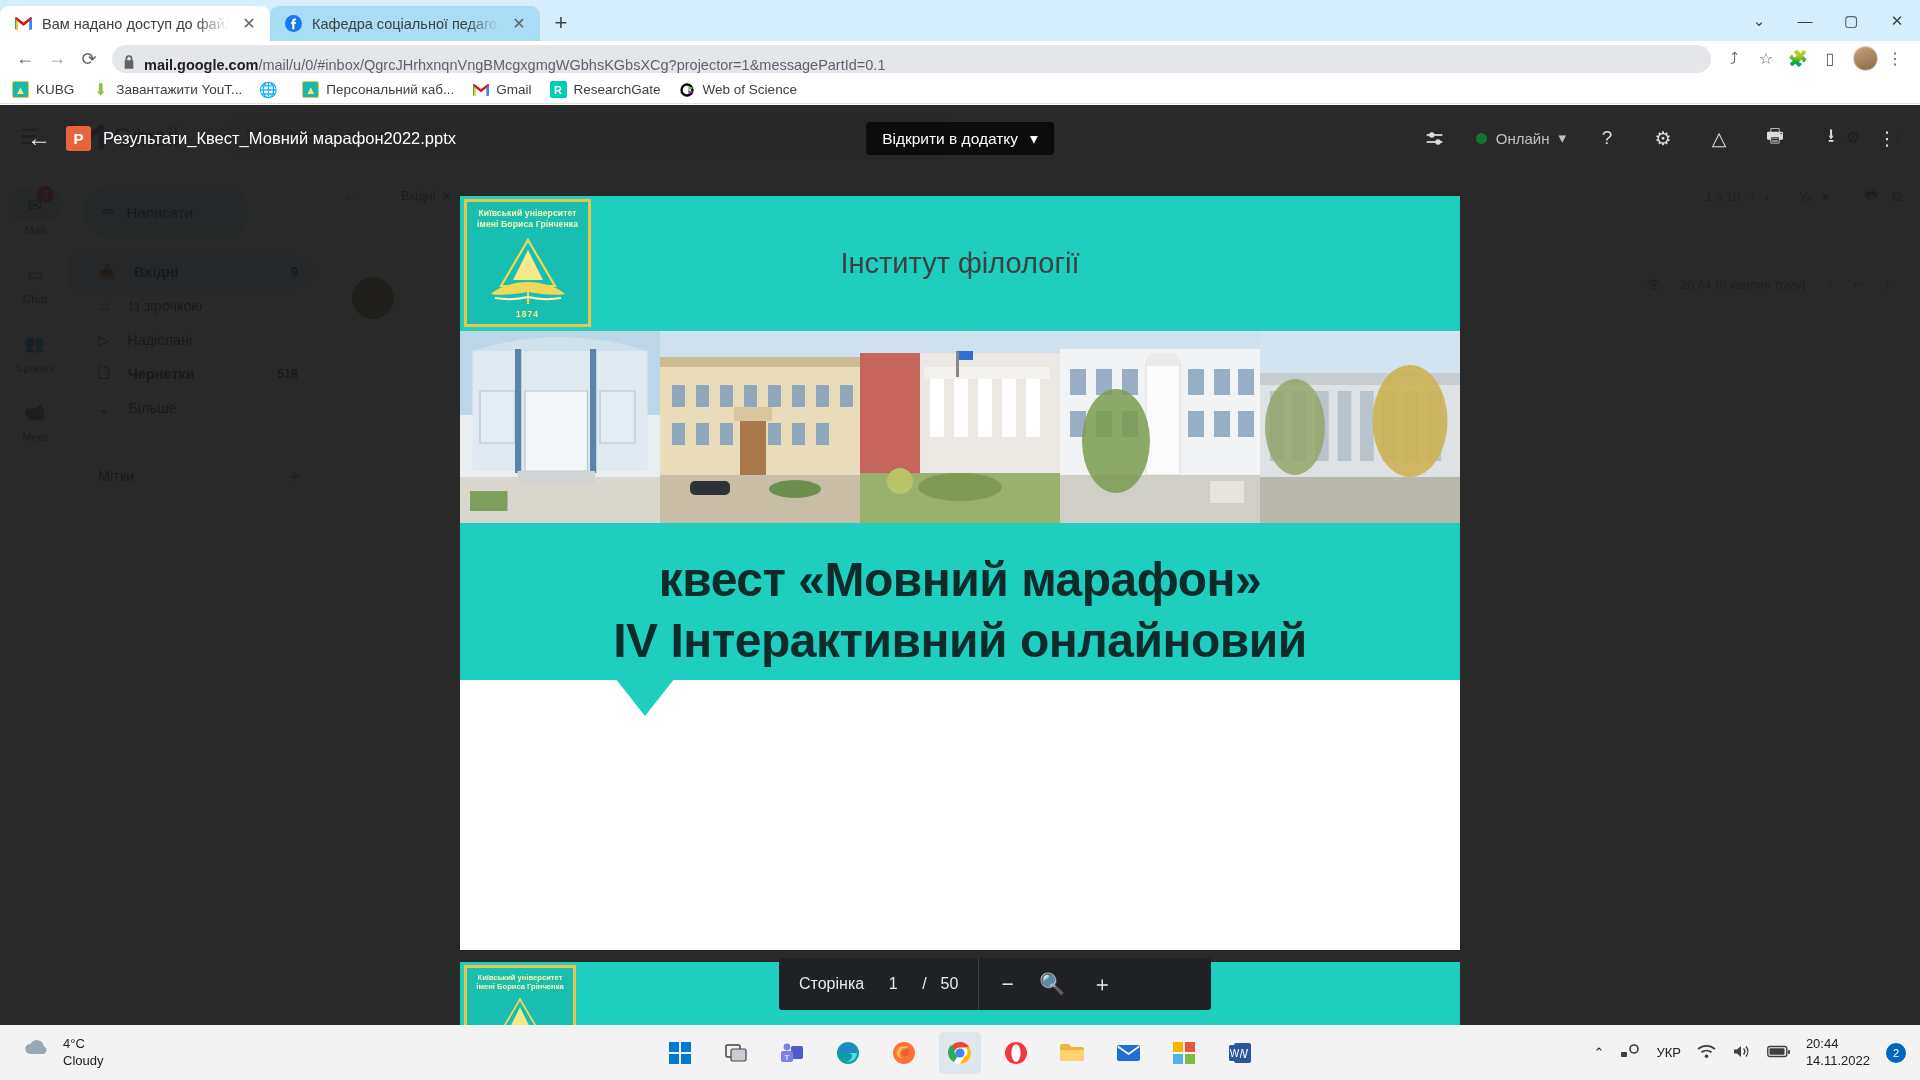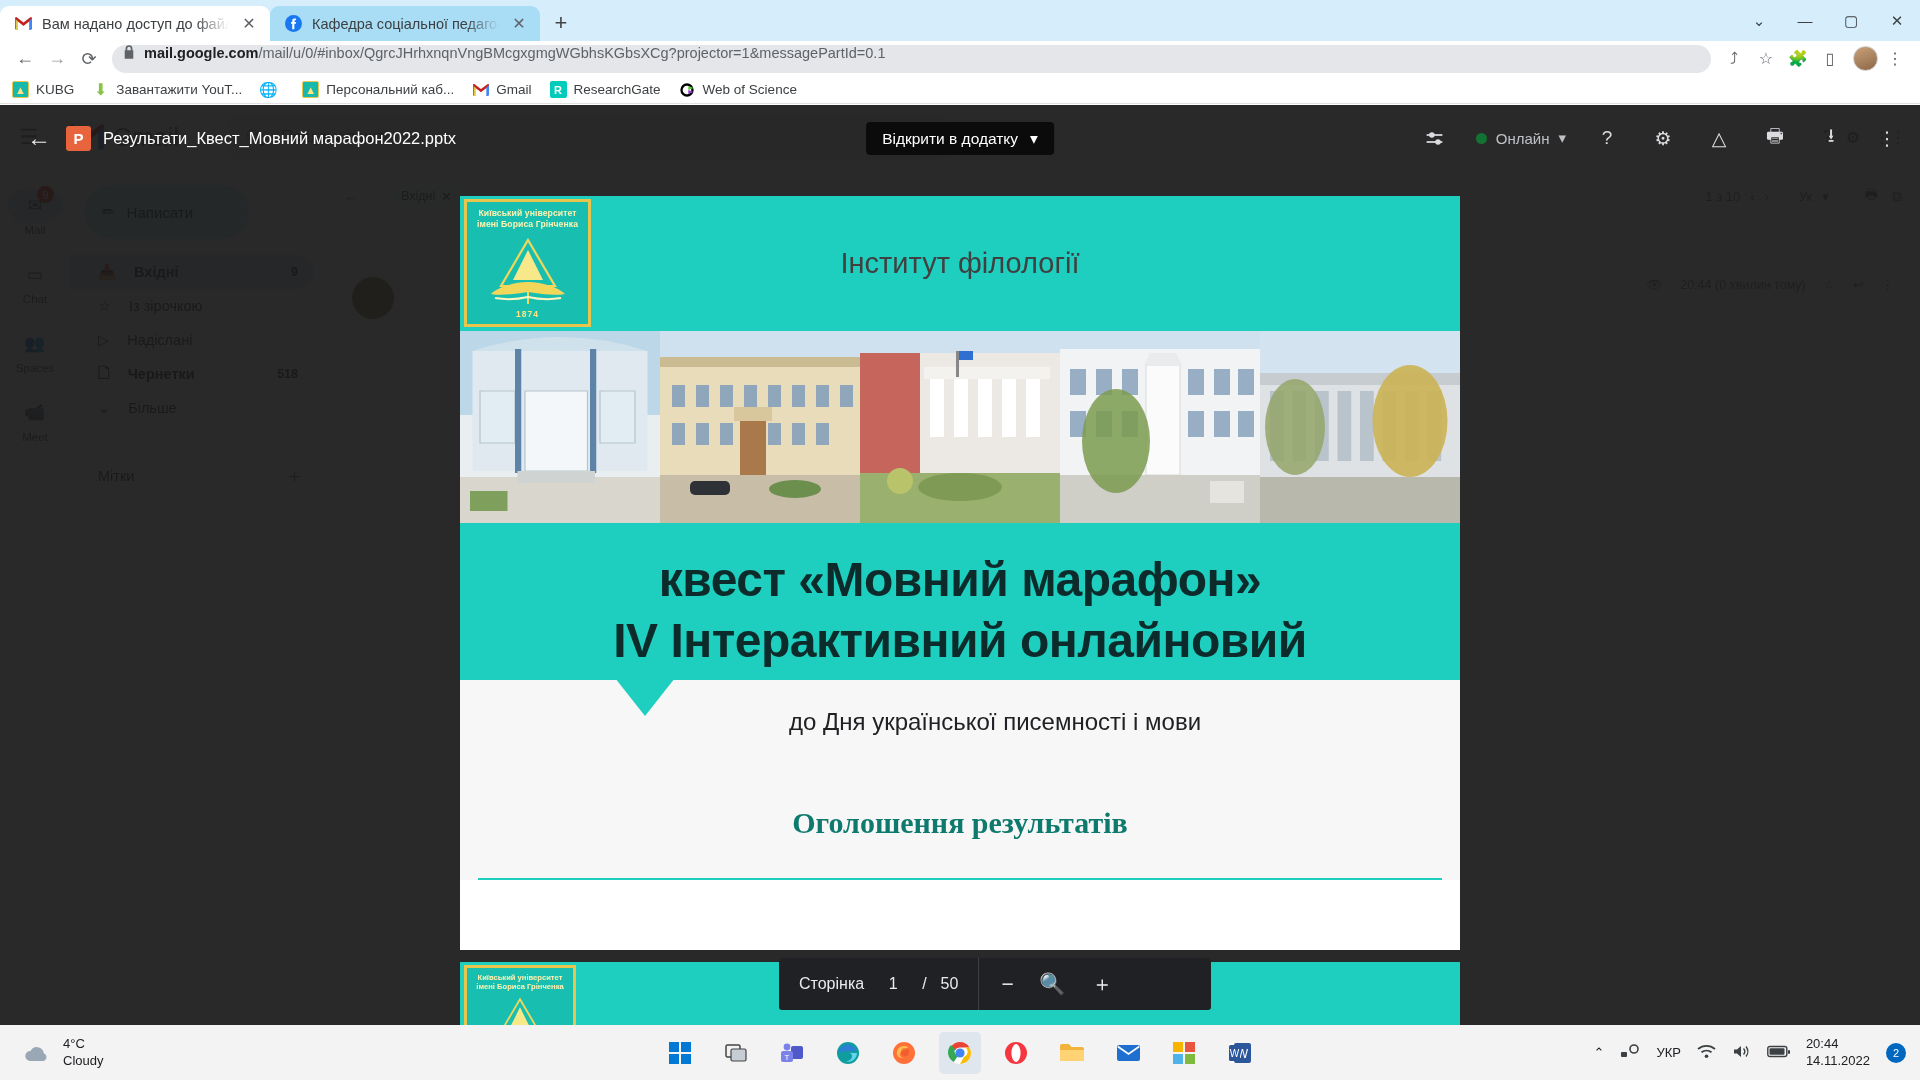--- a/index.html
+++ b/index.html
@@ -27,21 +27,21 @@
   #winctl { position:absolute; right:0; top:0; height:41px; display:flex; }
   #winctl div { width:46px; height:41px; display:flex; align-items:center; justify-content:center;
      color:#3c4043; font-size:15px; }
 
   
   #toolbar { position:absolute; left:0; top:41px; width:1920px; height:35px; background:#fff;
      display:flex; align-items:center; gap:2px; padding:0 10px; }
   .nav-ico { width:30px; height:30px; display:flex; align-items:center; justify-content:center;
      color:#5f6368; font-size:18px; }
   #omnibox { flex:1; height:28px; background:#e4e6e9; border-radius:15px; display:flex;
-     align-items:flex-start; padding:0 11px; gap:9px; margin:0 6px; position:relative; }
+     align-items:flex-end; padding:0 11px; gap:9px; margin:0 6px; position:relative; }
   #omnibox .url { font-size:14.5px; color:#202124; white-space:nowrap; overflow:hidden; }
   #omnibox .url .dim { color:#5f6368; }
   .tb-right { display:flex; align-items:center; gap:2px; }
   .tb-right .nav-ico { font-size:16px; }
   #profile-av { width:25px; height:25px; border-radius:50%;
      background:linear-gradient(160deg,#c9a17a,#8d6746); margin-left:6px; border:1px solid #ccc; }
 
   
   #bookmarks { position:absolute; left:0; top:76px; width:1920px; height:28px; background:#fff;
      display:flex; align-items:center; padding-left:12px; gap:18px;
@@ -161,21 +161,21 @@
      background:#202124; border-radius:3px; display:flex; align-items:center;
      color:#e8eaed; font-size:16px; }
   #pagebar .seg1 { display:flex; align-items:center; gap:14px; padding:0 20px; height:100%;
      border-right:1px solid #3c4043; }
   #pagenum { width:30px; text-align:center; }
   #pagebar .seg2 { display:flex; align-items:center; gap:26px; padding:0 22px; font-size:21px; }
 
   
   #taskbar { position:absolute; left:0; top:1025px; width:1920px; height:55px;
      background:#f3f3f3; display:flex; align-items:center; }
-  #weather { display:flex; align-items:flex-end; gap:11px; margin-left:22px; }
+  #weather { display:flex; align-items:flex-start; gap:11px; margin-left:22px; }
   #weather .wtxt { font-size:13px; color:#202124; line-height:1.25; }
   #tb-center { position:absolute; left:50%; transform:translateX(-50%); display:flex;
      align-items:center; gap:14px; }
   .tb-app { width:42px; height:42px; border-radius:5px; display:flex; align-items:center;
      justify-content:center; position:relative; }
   #systray { margin-left:auto; display:flex; align-items:center; gap:16px; padding-right:14px;
      color:#202124; font-size:13px; }
   #clock { text-align:left; line-height:1.3; font-size:13px; }
   #notif-badge { width:20px; height:20px; border-radius:50%; background:#0067c0; color:#fff;
      font-size:11px; display:flex; align-items:center; justify-content:center; }
@@ -550,25 +550,20 @@
         </svg>
       </div>
     </div>
 
     <div id="band">
       <div class="t">квест «Мовний марафон»</div>
       <div class="t">IV Інтерактивний онлайновий</div>
       <div id="notch"></div>
     </div>
 
-    <div id="slide-lower">
-      <div id="sub1">до Дня української писемності і мови</div>
-      <div id="sub2">Оголошення результатів</div>
-      <div id="rule"></div>
-    </div>
   </div>
 
   <div id="slide2">
     <div id="slide2head">
       <div id="kubg-logo2">
         <div class="ln">Київський університет</div>
         <div class="ln">імені Бориса Грінченка</div>
         <svg width="76" height="60" viewBox="0 0 86 74" style="margin-top:4px">
           <path d="M43 4 L70 50 L16 50 Z" fill="none" stroke="#f2d75a" stroke-width="2.2"></path>
           <path d="M43 14 L58 44 L28 44 Z" fill="#f7e98a"></path>

